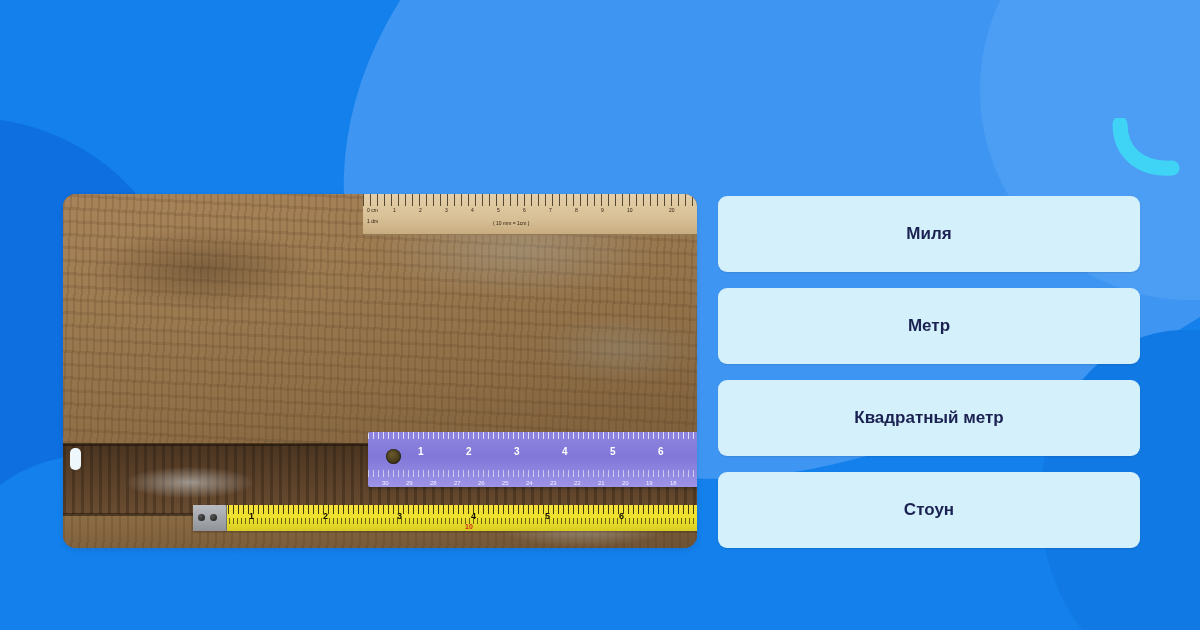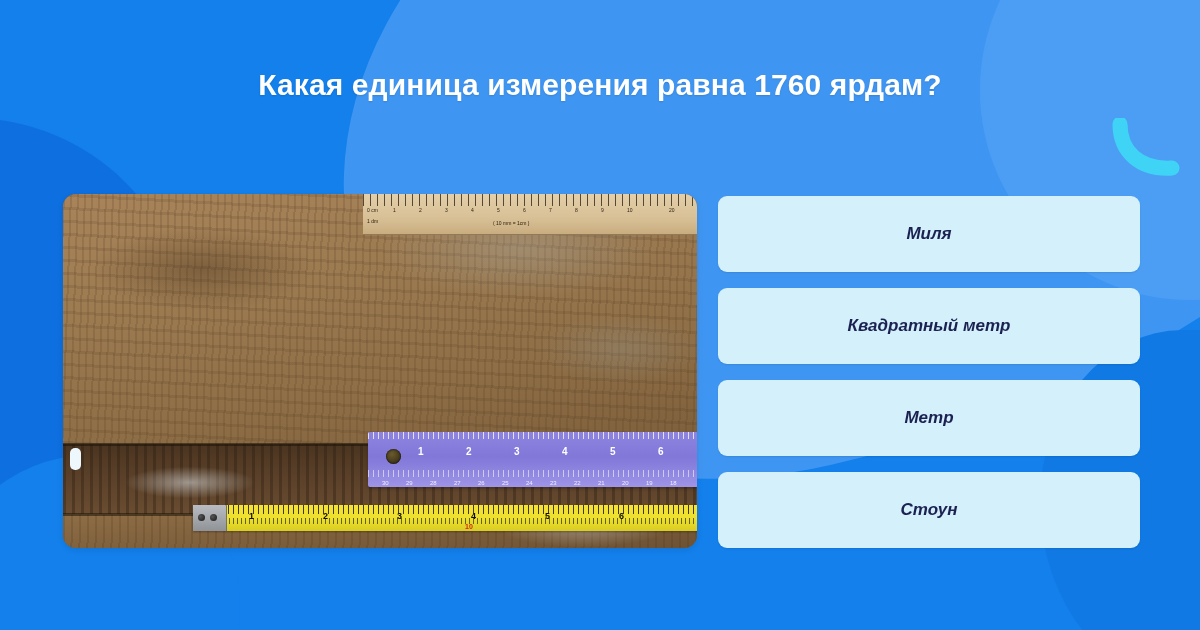--- a/index.html
+++ b/index.html
@@ -127,21 +127,21 @@
   #watermark .wm-icon{
     width:34px;height:30px;background:rgba(48,52,58,.72);
     display:flex;align-items:center;justify-content:center;
   }
   #watermark .wm-text{
     height:30px;padding:0 12px;background:rgba(48,52,58,.62);
     display:flex;align-items:center;color:#fff;font-size:13px;font-weight:bold;
   }
 
   
-  #answers{position:absolute;left:718px;top:196px;width:422px;font-style:italic;}
+  #answers{position:absolute;left:718px;top:196px;width:422px;}
   .answer{
     position:relative;width:422px;height:76px;margin-bottom:16px;
     background:#d3f0fb;border-radius:9px;
     display:flex;align-items:center;justify-content:center;
     color:#1b2151;font-size:17px;font-weight:bold;
     box-shadow:0 1px 2px rgba(0,0,0,.10);
     cursor:pointer;
   }
   .answer:last-child{margin-bottom:16px;}
   #nub{
@@ -157,21 +157,20 @@
   <div class="blob" id="blob-light-topright"></div>
   <div class="blob" id="blob-light-rightedge"></div>
   <div class="blob" id="blob-dark-left"></div>
   <div class="blob" id="blob-dark-bottomleft"></div>
   <div class="blob" id="blob-dark-rightlow"></div>
 
   <svg id="swoosh" viewBox="0 0 70 62">
     <path d="M8 6 C8 34, 28 52, 60 50" fill="none" stroke="#3fd4f5" stroke-width="15" stroke-linecap="round"></path>
   </svg>
 
-  <div id="title">Какая единица измерения равна 1760 ярдам?</div>
 
   <div id="photo-card">
     <div class="wood" id="wood-top"></div>
     <div class="wood" id="wood-mid"></div>
     <div class="wood" id="wood-bot"></div>
     <div class="seam" style="top:249px"></div>
     <div class="seam" style="top:319px"></div>
 
     <div class="ruler" id="rule-top">
       <div class="ticks"></div>
@@ -232,25 +231,25 @@
       <div class="red" style="left:272px">10</div>
     </div>
 
   </div>
 
   <div id="answers">
     <div class="answer">
       <span>Миля</span>
     </div>
     <div class="answer">
+      <span>Метр</span>
+    </div>
+    <div class="answer">
       <span>Квадратный метр</span>
     </div>
     <div class="answer">
-      <span>Метр</span>
-    </div>
-    <div class="answer">
       <span>Стоун</span>
     </div>
   </div>
 
   <div id="nub"></div>
 
 </div>
 
 </body></html>

